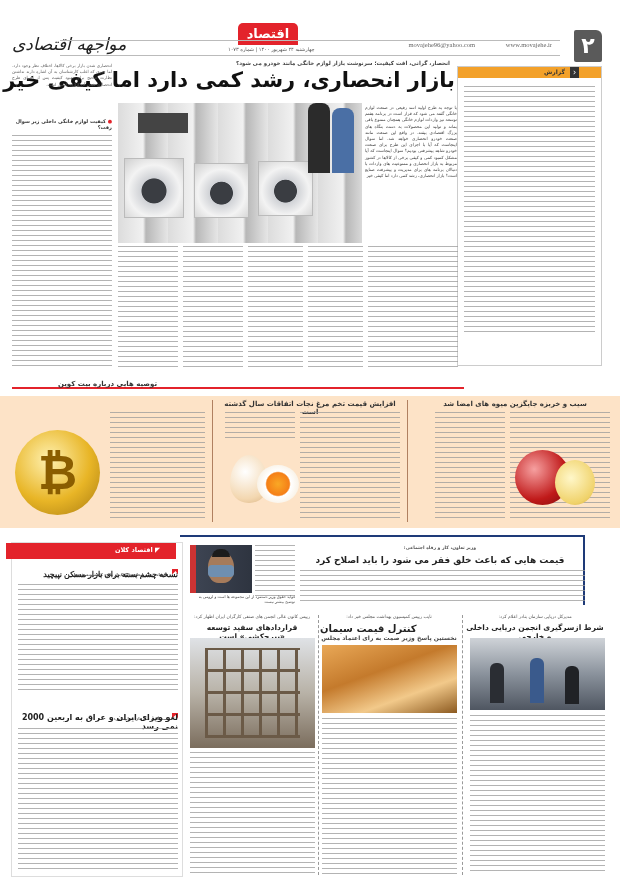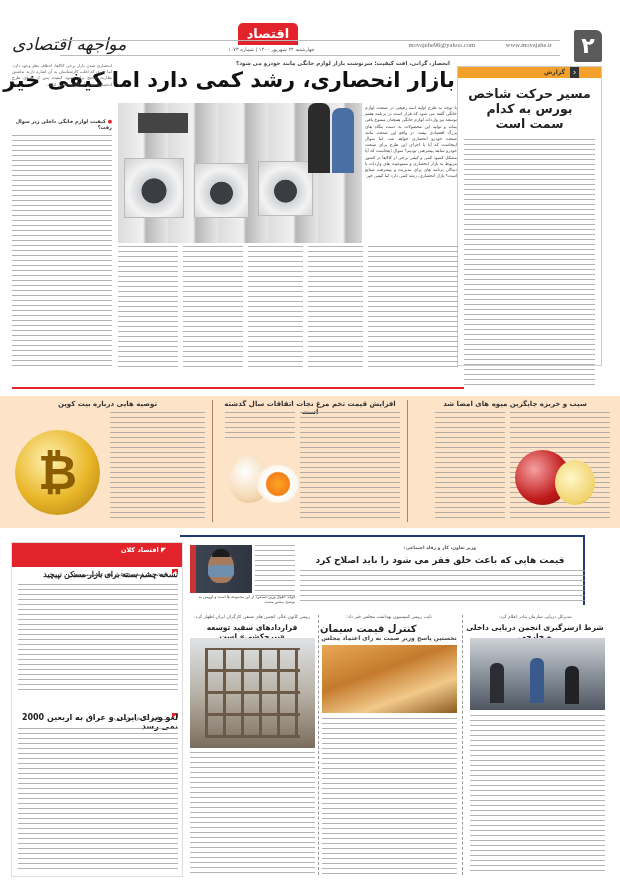--- a/index.html
+++ b/index.html
@@ -46,21 +46,20 @@
 <div class="abs hdr-info" style="left:228px;top:46px;">چهارشنبه ۲۴ شهریور ۱۴۰۰ | شماره ۱۰۷۳</div>
 <div class="abs logo">مواجهه اقتصادی</div>
 <div class="abs hdr-line" style="top:40px;"></div>
 <div class="abs hdr-line" style="top:55px;"></div>
 
 <div class="abs report-box" style="right:18px;top:66px;width:145px;height:300px;">
   <div class="report-tag" style="position:relative;">
     <span style="position:absolute;right:36px;top:1px;font-size:6px;color:#333;font-weight:bold;">گزارش</span>
     <span style="position:absolute;right:22px;top:0;width:9px;height:11px;background:#333;color:#fff;font-size:8px;line-height:11px;text-align:center;">‹</span>
   </div>
-  <div class="report-title" style="margin:8px 10px 6px;">مسیر حرکت شاخص بورس به کدام سمت است</div>
   <div class="lines" style="margin:8px 6px;height:250px;"></div>
 
 </div>
 
 <div class="abs kicker" style="left:150px;top:60px;width:300px;text-align:right;">انحصار، گرانی، افت کیفیت؛ سرنوشت بازار لوازم خانگی مانند خودرو می شود؟</div>
 <div class="abs headline" style="left:120px;top:68px;width:335px;text-align:right;">بازار انحصاری، رشد کمی دارد اما کیفی خیر</div>
 
 <div class="abs photo-store" style="left:118px;top:103px;width:244px;height:140px;overflow:hidden;">
   <div class="abs machine" style="left:6px;top:55px;width:60px;height:60px;"></div>
   <div class="abs machine" style="left:76px;top:60px;width:55px;height:55px;"></div>
@@ -103,39 +102,39 @@
 <div class="abs lines" style="left:300px;top:412px;width:100px;height:108px;"></div>
 <div class="abs" style="left:225px;top:445px;width:75px;height:70px;">
   <div class="abs" style="left:5px;top:10px;width:38px;height:48px;border-radius:50% 50% 48% 48%/60% 60% 40% 40%;background:radial-gradient(circle at 40% 35%,#fff,#f3d7b0 70%,#d9b383);"></div>
   <div class="abs" style="left:32px;top:20px;width:42px;height:38px;border-radius:50%;background:radial-gradient(circle at 50% 50%,#f9a825 0,#f57f17 40%,#fff 45%,#f3e6d0 100%);"></div>
 </div>
 
 <div class="abs lines" style="left:225px;top:412px;width:70px;height:30px;"></div>
 
 <div class="abs vsep" style="left:212px;top:400px;height:122px;"></div>
 
-<div class="abs sec-title" style="left:10px;top:400px;width:195px;">توصیه هایی درباره بیت کوین</div>
+<div class="abs sec-title" style="left:10px;top:380px;width:195px;">توصیه هایی درباره بیت کوین</div>
 <div class="abs lines" style="left:110px;top:412px;width:95px;height:108px;"></div>
 <div class="abs" style="left:15px;top:430px;width:85px;height:85px;border-radius:50%;background:radial-gradient(circle at 40% 35%,#fff1b0,#e8b526 55%,#a77a12);color:#8a5d00;font-size:48px;font-weight:bold;text-align:center;line-height:85px;direction:ltr;">₿</div>
 
 <div class="abs blue-frame" style="left:180px;top:535px;width:405px;height:70px;"></div>
 <div class="abs small-kicker" style="left:300px;top:545px;width:280px;text-align:center;font-weight:bold;">وزیر تعاون، کار و رفاه اجتماعی:</div>
 <div class="abs news-title" style="left:300px;top:555px;width:280px;text-align:center;font-size:9px;">قیمت هایی که باعث خلق فقر می شود را باید اصلاح کرد</div>
 <div class="abs lines" style="left:300px;top:570px;width:285px;height:32px;"></div>
 
 <div class="abs lines" style="left:255px;top:545px;width:40px;height:55px;"></div>
 <div class="abs" style="left:190px;top:545px;width:62px;height:48px;background:linear-gradient(90deg,#c33 0%,#c33 10%,#3d4452 10%,#2e3440 100%);overflow:hidden;">
   <div class="abs" style="left:18px;top:6px;width:26px;height:32px;border-radius:50% 50% 40% 40%;background:#a67b5b;"></div>
   <div class="abs" style="left:18px;top:20px;width:26px;height:12px;border-radius:4px;background:#6f8fb0;"></div>
   <div class="abs" style="left:22px;top:4px;width:18px;height:8px;border-radius:8px 8px 0 0;background:#1c1c1c;"></div>
 </div>
 <div class="abs" style="left:190px;top:594px;width:105px;font-size:3.8px;color:#444;line-height:5px;">فواید حقوق وزیر دستمزد از این مجموعه ها است و لزومی به توضیح بیشتر نیست</div>
 
 <div class="abs" style="left:11px;top:542px;width:172px;height:335px;border:1px solid #ddd;"></div>
-<div class="abs red-bar" style="left:12px;top:543px;width:170px;height:24px;padding-left:40px;">
+<div class="abs red-bar" style="left:6px;top:543px;width:170px;height:16px;padding-left:40px;">
   <span style="color:#fff;">◤</span>
   <span>اقتصاد کلان</span>
 </div>
 <div class="abs" style="left:18px;top:561px;width:160px;text-align:right;">
   <span class="marker" style="display:inline-block;vertical-align:middle;"></span>
   <span class="small-kicker" style="font-size:3.8px;font-weight:bold;">انتقاد رییس اتحادیه املاک از طرح کاهش تعرفه ها</span>
 </div>
 <div class="abs news-title" style="left:18px;top:570px;width:160px;text-align:right;font-family:Liberation Serif, serif;">نسخه چشم بسته برای بازار مسکن نپیچید</div>
 <div class="abs lines" style="left:18px;top:584px;width:160px;height:110px;"></div>
 

